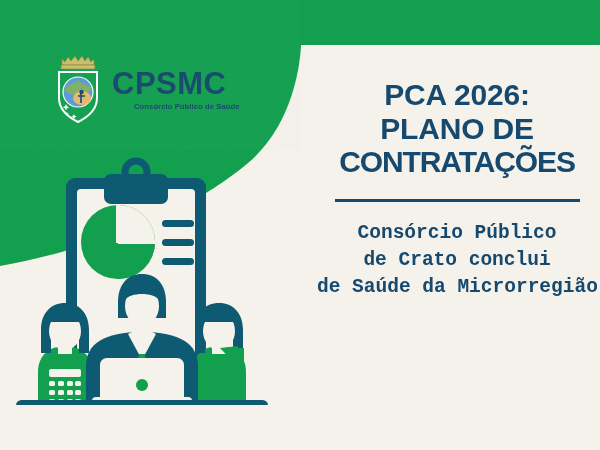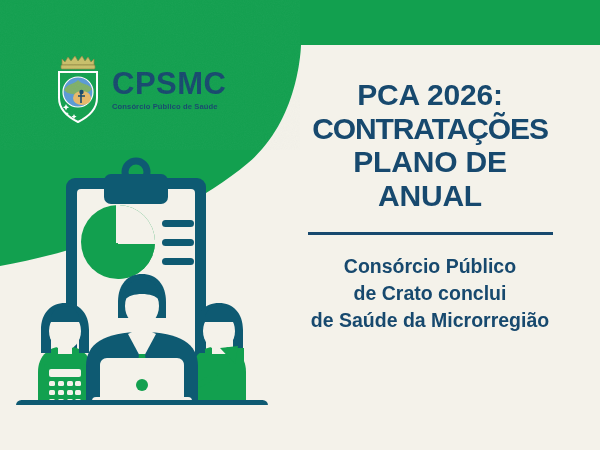--- a/index.html
+++ b/index.html
@@ -28,46 +28,46 @@
   }
   .crest{width:52px;height:74px;display:block;}
   .logo-text{display:flex;flex-direction:column;justify-content:center;
              line-height:1;padding-top:2px;}
   .logo-acronym{
     font-size:31px;font-weight:bold;color:#17496e;
     letter-spacing:.5px;line-height:1;
   }
   .logo-sub{
     font-size:7.6px;font-weight:bold;color:#17496e;
-    line-height:1.32;letter-spacing:.1px;margin-top:3px;
+    line-height:1.32;letter-spacing:.1px;margin-top:3px;margin-left:22px;
   }
 
   
   .illus{position:absolute;left:8px;top:150px;width:268px;height:262px;z-index:5;}
 
   
   .right{
-    position:absolute;left:290px;top:78px;width:280px;
+    position:absolute;left:317px;top:78px;width:280px;
     z-index:7;text-align:center;
   }
   .title{
     color:#17496e;font-weight:bold;
     font-size:30px;line-height:1.12;
     letter-spacing:-.2px;
     margin:0;
   }
   .title .ln{display:block;white-space:nowrap;}
   .title .ln.wide{letter-spacing:-1.1px;}
   .divider{
     width:245px;height:3px;background:#17496e;
     margin:20px auto 18px auto;border:0;
   }
   .subtitle{
     color:#17496e;font-weight:bold;
-    font-size:19.5px;line-height:1.38;margin:0;
+    font-size:19.5px;line-height:1.38;margin:0;font-family:Liberation Mono, monospace;
   }
   .subtitle .ln{display:block;white-space:nowrap;}
   
   .grain{
     position:absolute;inset:0;z-index:8;pointer-events:none;opacity:.5;
   }
 </style>
 </head>
 <body>
 
@@ -197,23 +197,22 @@
       <circle cx="134" cy="235" r="6" fill="#12a04f"></circle>
       <rect x="84" y="247" width="100" height="8" rx="4" fill="#f4f2ea"></rect>
     </g>
 
     <rect x="8" y="250" width="252" height="11" rx="5.5" fill="#0e5a72"></rect>
   </svg>
 
   <div class="right">
     <h1 class="title">
       <span class="ln">PCA 2026:</span>
+      <span class="ln">PLANO DE</span>
       <span class="ln wide">CONTRATAÇÕES</span>
-      <span class="ln">PLANO DE</span>
-      <span class="ln">ANUAL</span>
     </h1>
 
     <hr class="divider">
 
     <p class="subtitle">
       <span class="ln">Consórcio Público</span>
       <span class="ln">de Crato conclui</span>
       <span class="ln">de Saúde da Microrregião</span>
     </p>
   </div>

